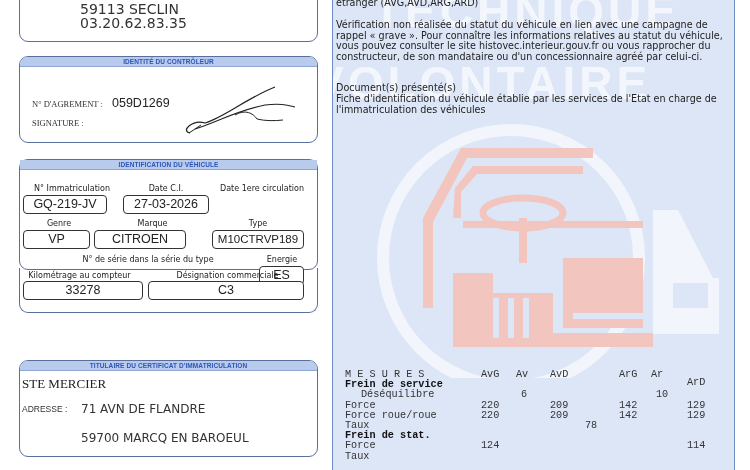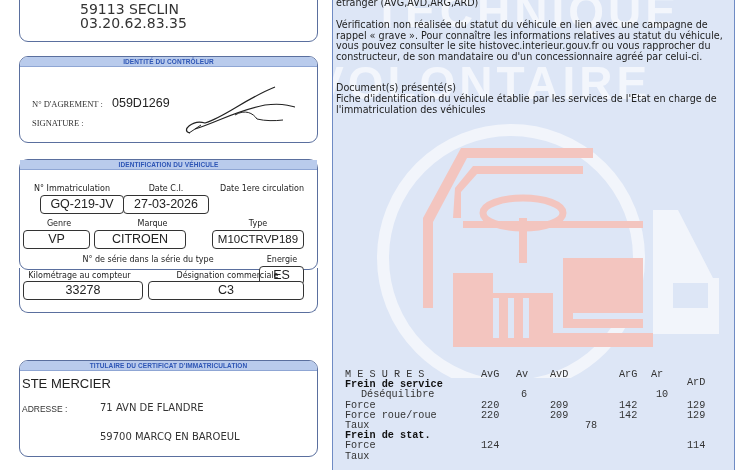--- a/index.html
+++ b/index.html
@@ -33,23 +33,23 @@
     position: absolute; height: 19px; border: 1px solid #333; border-radius: 4px;
     font-family: "Liberation Sans", sans-serif; font-size: 12.5px; color: #222;
     text-align: center; line-height: 17px; background: #fff; white-space: nowrap; overflow: hidden;
   }
   #p-vehicle-bottom {
     position: absolute; left: 19px; top: 268px; width: 299px; height: 45px;
     border: 1px solid #5a6f9e; border-top: none; border-radius: 0 0 9px 9px;
   }
 
   #p-holder { top: 360px; height: 97px; }
-  #p-holder .name { position: absolute; left: 2px; top: 15px; font-family: Liberation Sans, sans-serif; font-size: 13px; color: #222; }
+  #p-holder .name { position: absolute; left: 2px; top: 15px; font-family: Liberation Serif, serif; font-size: 13px; color: #222; }
   #p-holder .lbl { position: absolute; left: 2px; top: 43px; font-family: "Liberation Sans", sans-serif; font-size: 8.5px; color: #333; }
-  #p-holder .addr { position: absolute; left: 61px; font-family: "DejaVu Sans", sans-serif; font-size: 10px; color: #333; margin-left: 19px; }
+  #p-holder .addr { position: absolute; left: 61px; font-family: "DejaVu Sans", sans-serif; font-size: 12px; color: #333; }
 
   
   #right {
     position: absolute; left: 332px; top: -2px; width: 403px; height: 480px;
     border-left: 1px solid #6f8bc4; border-right: 1px solid #6f8bc4;
     background: #dde6f6; overflow: hidden;
   }
   #watermark-text { position: absolute; left: 0; top: 0; width: 403px; height: 120px; pointer-events: none; }
   #watermark-text div {
     position: absolute; font-family: "Liberation Sans", sans-serif; font-weight: bold;
@@ -80,21 +80,21 @@
     <path d="M30 50 C 55 42, 70 32, 100 26 C 115 24, 122 26, 130 28" stroke="#222" stroke-width="1.1" fill="none"></path>
     <path d="M70 36 C 80 30, 88 34, 92 40 C 100 42, 110 42, 118 41" stroke="#222" stroke-width="1" fill="none"></path>
     <path d="M24 54 L 36 46" stroke="#222" stroke-width="1" fill="none"></path>
   </svg>
 </div>
 
 <div class="panel" id="p-vehicle">
   <div class="panel-head vh">IDENTIFICATION DU VÉHICULE</div>
 
   <div class="fld-lbl" style="left:2px; top:24px; width:100px;">N° Immatriculation</div>
-  <div class="fld-box" style="left:20px; top:35px; width:84px;">GQ-219-JV</div>
+  <div class="fld-box" style="left:3px; top:35px; width:84px;">GQ-219-JV</div>
 
   <div class="fld-lbl" style="left:104px; top:24px; width:84px;">Date C.I.</div>
   <div class="fld-box" style="left:103px; top:35px; width:86px;">27-03-2026</div>
 
   <div class="fld-lbl" style="left:194px; top:24px; width:96px;">Date 1ere circulation</div>
 
   <div class="fld-lbl" style="left:4px; top:59px; width:70px;">Genre</div>
   <div class="fld-box" style="left:3px; top:70px; width:67px;">VP</div>
 
   <div class="fld-lbl" style="left:75px; top:59px; width:115px;">Marque</div>

